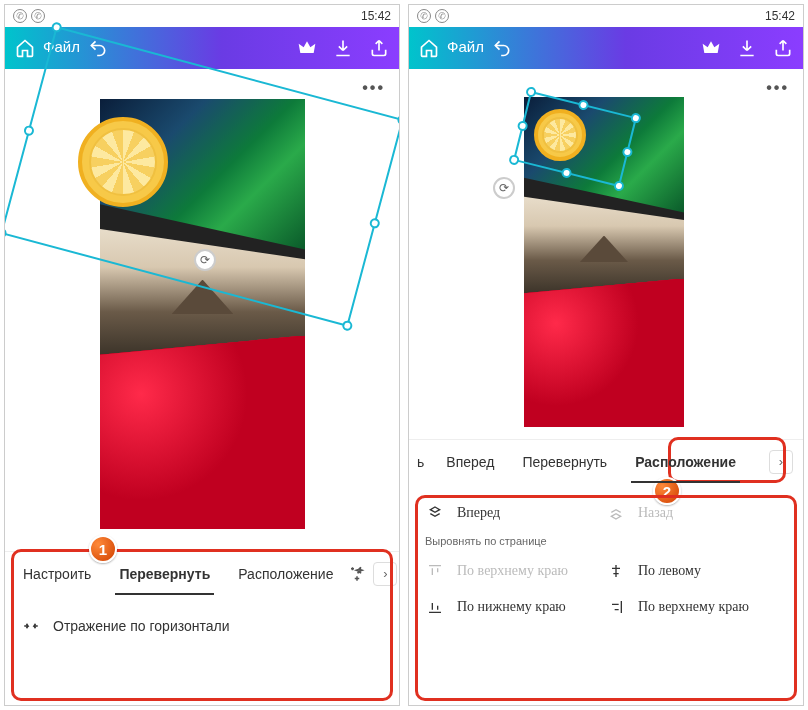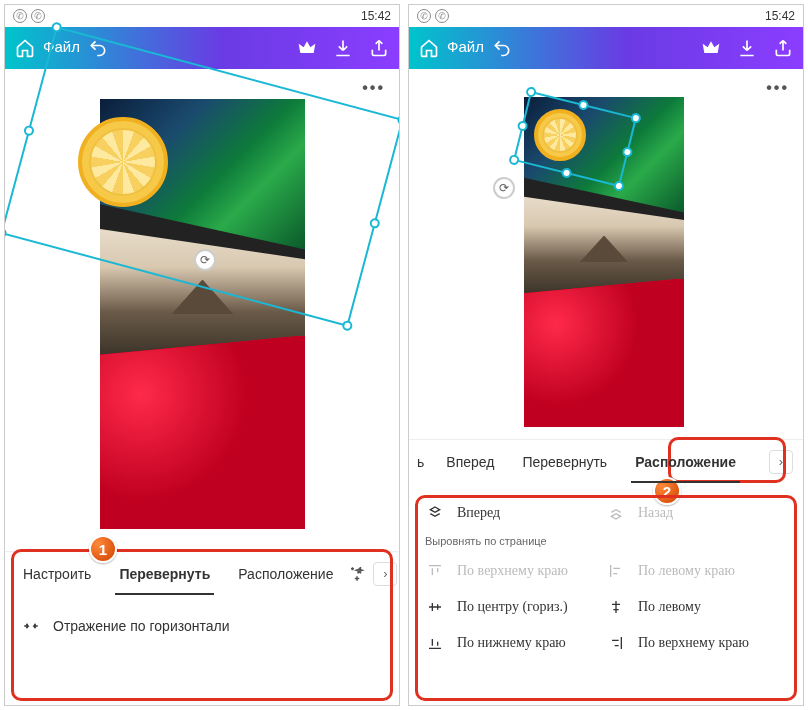--- a/index.html
+++ b/index.html
@@ -251,43 +251,27 @@
           <span class="opt-icon">
               <svg width="16" height="16" viewBox="0 0 24 24" fill="none" stroke="#bbb" stroke-width="2">
                 <path d="M3 4h18M8 8v10M16 8v6"></path>
               </svg>
             </span>
           <span>По верхнему краю</span>
         </div>
         <div class="opt-row">
           <span class="opt-icon">
               <svg width="16" height="16" viewBox="0 0 24 24" fill="none" stroke="#333" stroke-width="2">
-                <path d="M3 12h18M8 6v12M16 8v8"></path>
-              </svg>
-            </span>
-          <span>По центру (гориз.)</span>
-        </div>
-        <div class="opt-row">
-          <span class="opt-icon">
-              <svg width="16" height="16" viewBox="0 0 24 24" fill="none" stroke="#333" stroke-width="2">
                 <path d="M3 20h18M8 6v10M16 10v6"></path>
               </svg>
             </span>
           <span>По нижнему краю</span>
         </div>
       </div>
       <div class="col">
-        <div class="opt-row disabled">
-          <span class="opt-icon">
-              <svg width="16" height="16" viewBox="0 0 24 24" fill="none" stroke="#bbb" stroke-width="2">
-                <path d="M4 3v18M8 8h10M8 16h6"></path>
-              </svg>
-            </span>
-          <span>По левому краю</span>
-        </div>
         <div class="opt-row">
           <span class="opt-icon">
               <svg width="16" height="16" viewBox="0 0 24 24" fill="none" stroke="#333" stroke-width="2">
                 <path d="M12 3v18M6 8h12M8 16h8"></path>
               </svg>
             </span>
           <span>По левому</span>
         </div>
         <div class="opt-row">
           <span class="opt-icon">

